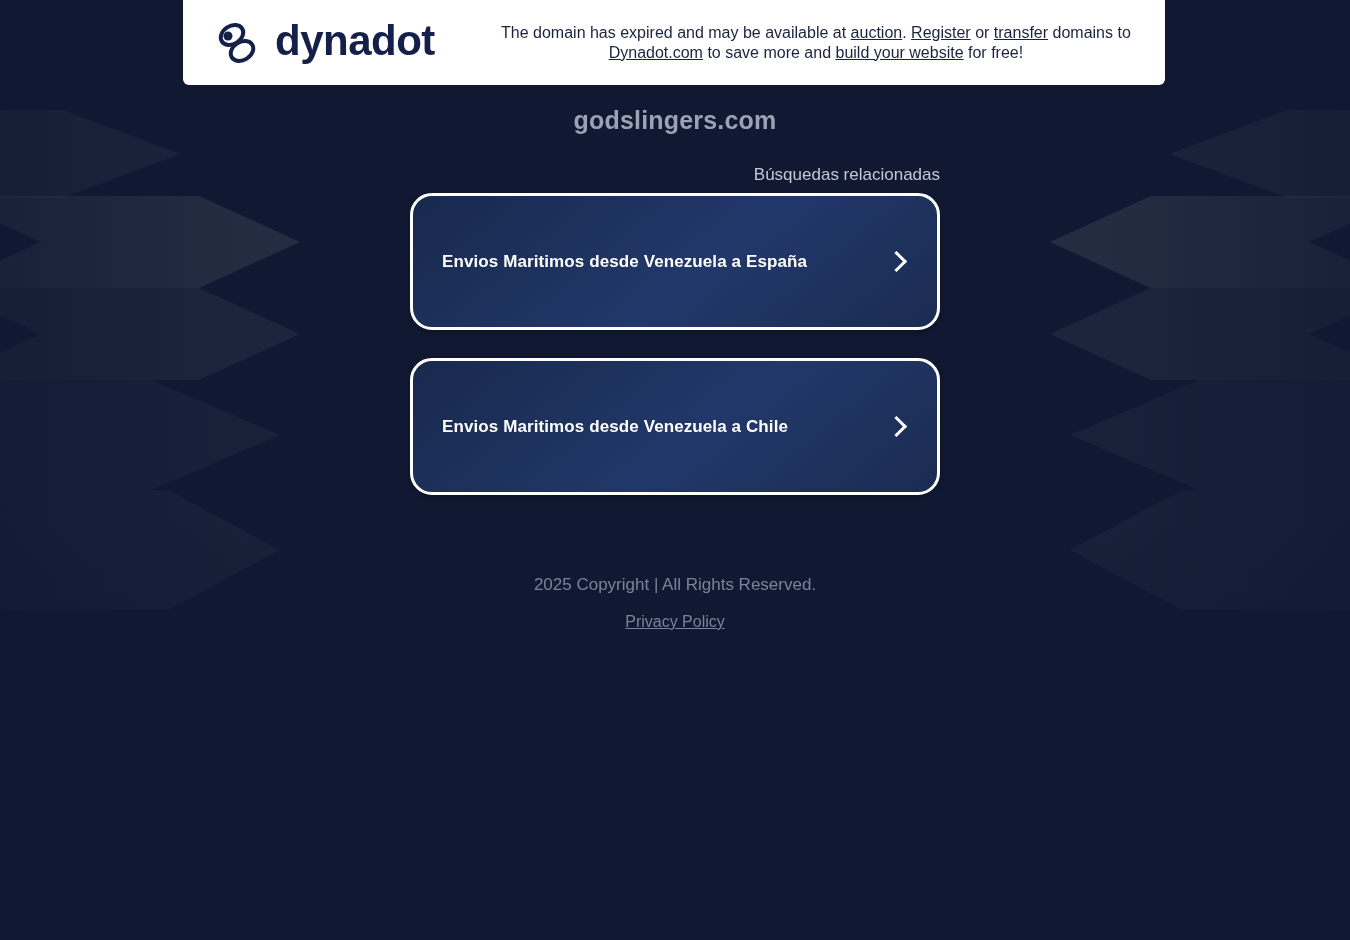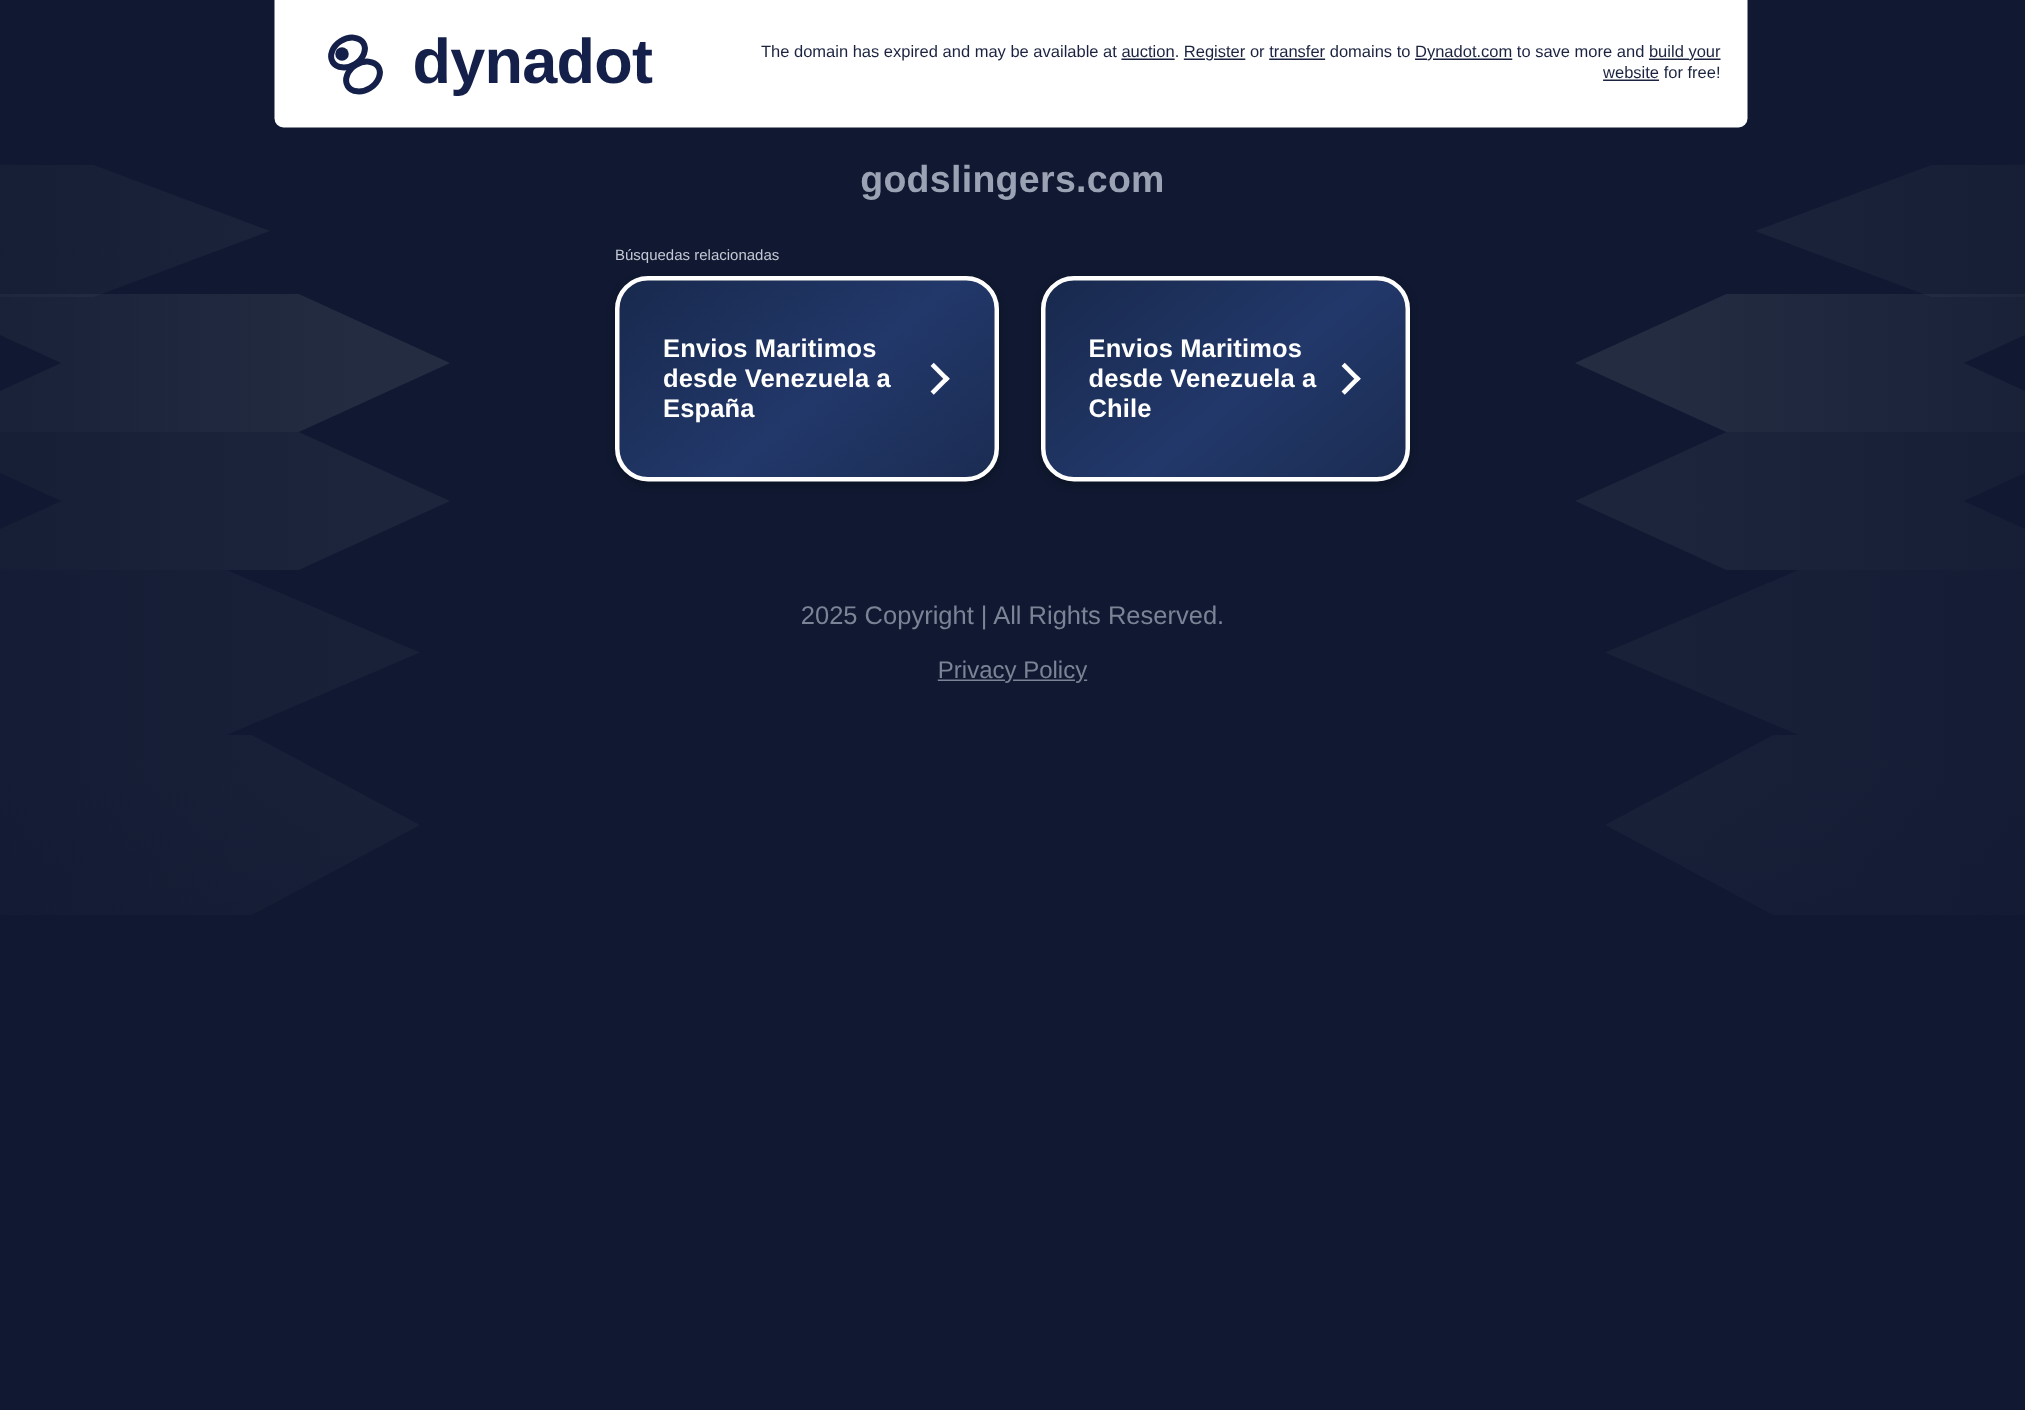--- a/index.html
+++ b/index.html
@@ -74,22 +74,22 @@
   .logo-text {
     font-size: 42px;
     font-weight: bold;
     color: #14204a;
     letter-spacing: -0.5px;
     line-height: 1;
     padding-bottom: 4px;
   }
   .banner-msg {
     flex: 1 1 auto;
-    text-align: right;
-    font-size: 11px;
+    text-align: center;
+    font-size: 16px;
     color: #1b2340;
     line-height: 1.25;
     padding-left: 14px;
   }
   .banner-msg a {
     color: #1b2340;
     text-decoration: underline;
   }
 
   
@@ -105,28 +105,29 @@
     margin-top: 106px;
     font-size: 25px;
     font-weight: bold;
     color: #9aa2b4;
     letter-spacing: 0.2px;
   }
   .related-label {
     width: 530px;
     margin: 30px auto 0;
     padding-left: 0;
-    font-size: 10px;
+    font-size: 17px;
     color: #c3c8d4;
-    text-align: left;
+    text-align: right;
   }
   .cards {
     width: 530px;
     margin-top: 8px;
     display: flex;
+    flex-direction: column;
     gap: 28px;
   }
   .card {
     position: relative;
     height: 137px;
     border: 3px solid #ffffff;
     border-radius: 22px;
     background: linear-gradient(135deg, #162murky 0%, #1d2f57 100%);
     background: linear-gradient(140deg, #18294d 0%, #22386a 55%, #1b2c52 100%);
     display: flex;

